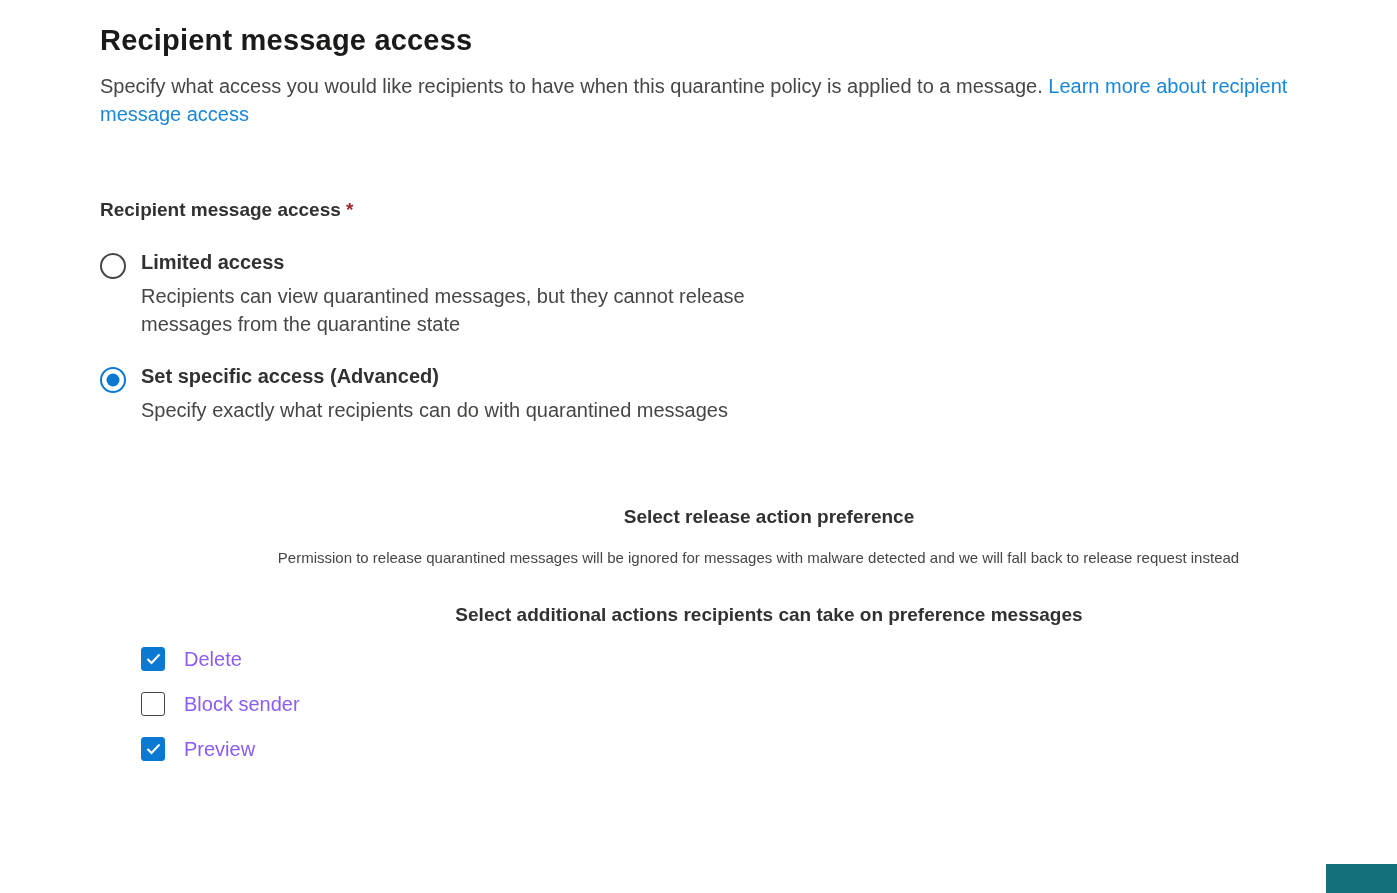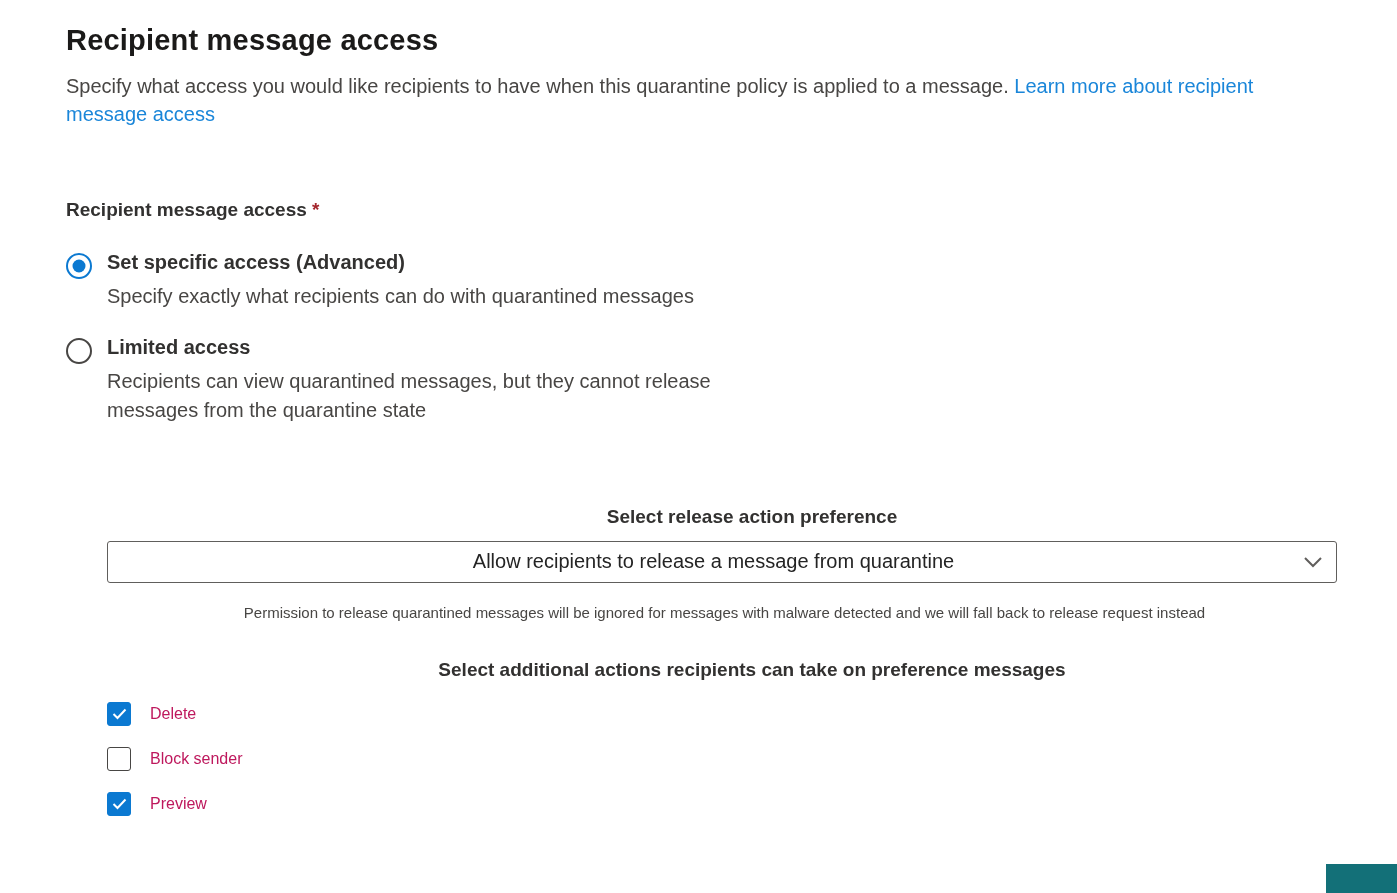--- a/index.html
+++ b/index.html
@@ -4,21 +4,21 @@
 <style>
   * { margin: 0; padding: 0; box-sizing: border-box; }
   html, body {
     width: 1397px; height: 893px;
     background: #ffffff;
     font-family: "Liberation Sans", "DejaVu Sans", sans-serif;
     color: #323130;
     overflow: hidden;
     position: relative;
   }
-  .page { padding: 24px 0 0 66px; }
+  .page { padding: 24px 0 0 100px; }
 
   .page-title {
     font-size: 29px;
     font-weight: 700;
     color: #1b1a19;
     letter-spacing: 0.2px;
   }
 
   .page-desc {
     margin-top: 15px;
@@ -138,21 +138,21 @@
     align-items: center;
     justify-content: center;
     cursor: pointer;
   }
   .checkbox-box.checked {
     background: #0b79d1;
     border-color: #0b79d1;
   }
   .checkbox-box svg { display: none; }
   .checkbox-box.checked svg { display: block; }
-  .checkbox-label { font-size: 16px; color: #be185d; cursor: pointer; }
+  .checkbox-label { font-size: 20px; color: #8b5cf6; cursor: pointer; }
 
   
   .help-button {
     position: absolute;
     right: 0; bottom: 0;
     width: 71px; height: 29px;
     background: #137078;
     overflow: hidden;
     cursor: pointer;
   }
@@ -170,47 +170,39 @@
 
 <div class="page">
 
   <h1 class="page-title">Recipient message access</h1>
 
   <p class="page-desc"><span>Specify what access you would like recipients to have when this quarantine policy is applied to a message. </span><a class="link">Learn more about recipient message access</a></p>
 
   <div class="group-label"><span>Recipient message access </span><span class="required">*</span></div>
 
   <div class="radio-option">
+    <div class="radio-circle"></div>
+    <div class="radio-texts">
+      <div class="radio-label">Limited access</div>
+      <div class="radio-desc">Recipients can view quarantined messages, but they cannot release messages from the quarantine state</div>
+    </div>
+  </div>
+
+  <div class="radio-option">
     <div class="radio-circle selected"></div>
     <div class="radio-texts">
       <div class="radio-label">Set specific access (Advanced)</div>
       <div class="radio-desc">Specify exactly what recipients can do with quarantined messages</div>
     </div>
   </div>
 
-  <div class="radio-option">
-    <div class="radio-circle"></div>
-    <div class="radio-texts">
-      <div class="radio-label">Limited access</div>
-      <div class="radio-desc">Recipients can view quarantined messages, but they cannot release messages from the quarantine state</div>
-    </div>
-  </div>
-
   <div class="advanced-section">
 
     <div class="field-label">Select release action preference</div>
 
-    <div class="dropdown">
-      <span class="dropdown-value">Allow recipients to release a message from quarantine</span>
-      <span class="dropdown-chevron">
-        <svg width="18" height="12" viewBox="0 0 18 12">
-          <polyline points="1,2 9,10 17,2" fill="none" stroke="#605e5c" stroke-width="2"></polyline>
-        </svg>
-      </span>
-    </div>
 
     <p class="help-text">Permission to release quarantined messages will be ignored for messages with malware detected and we will fall back to release request instead</p>
 
     <div class="checkbox-group-label">Select additional actions recipients can take on preference messages</div>
 
     <div class="checkbox-row">
       <div class="checkbox-box checked">
         <svg width="15" height="12" viewBox="0 0 15 12">
           <polyline points="1.5,6 5.5,10 13.5,1.5" fill="none" stroke="#ffffff" stroke-width="2"></polyline>
         </svg>

